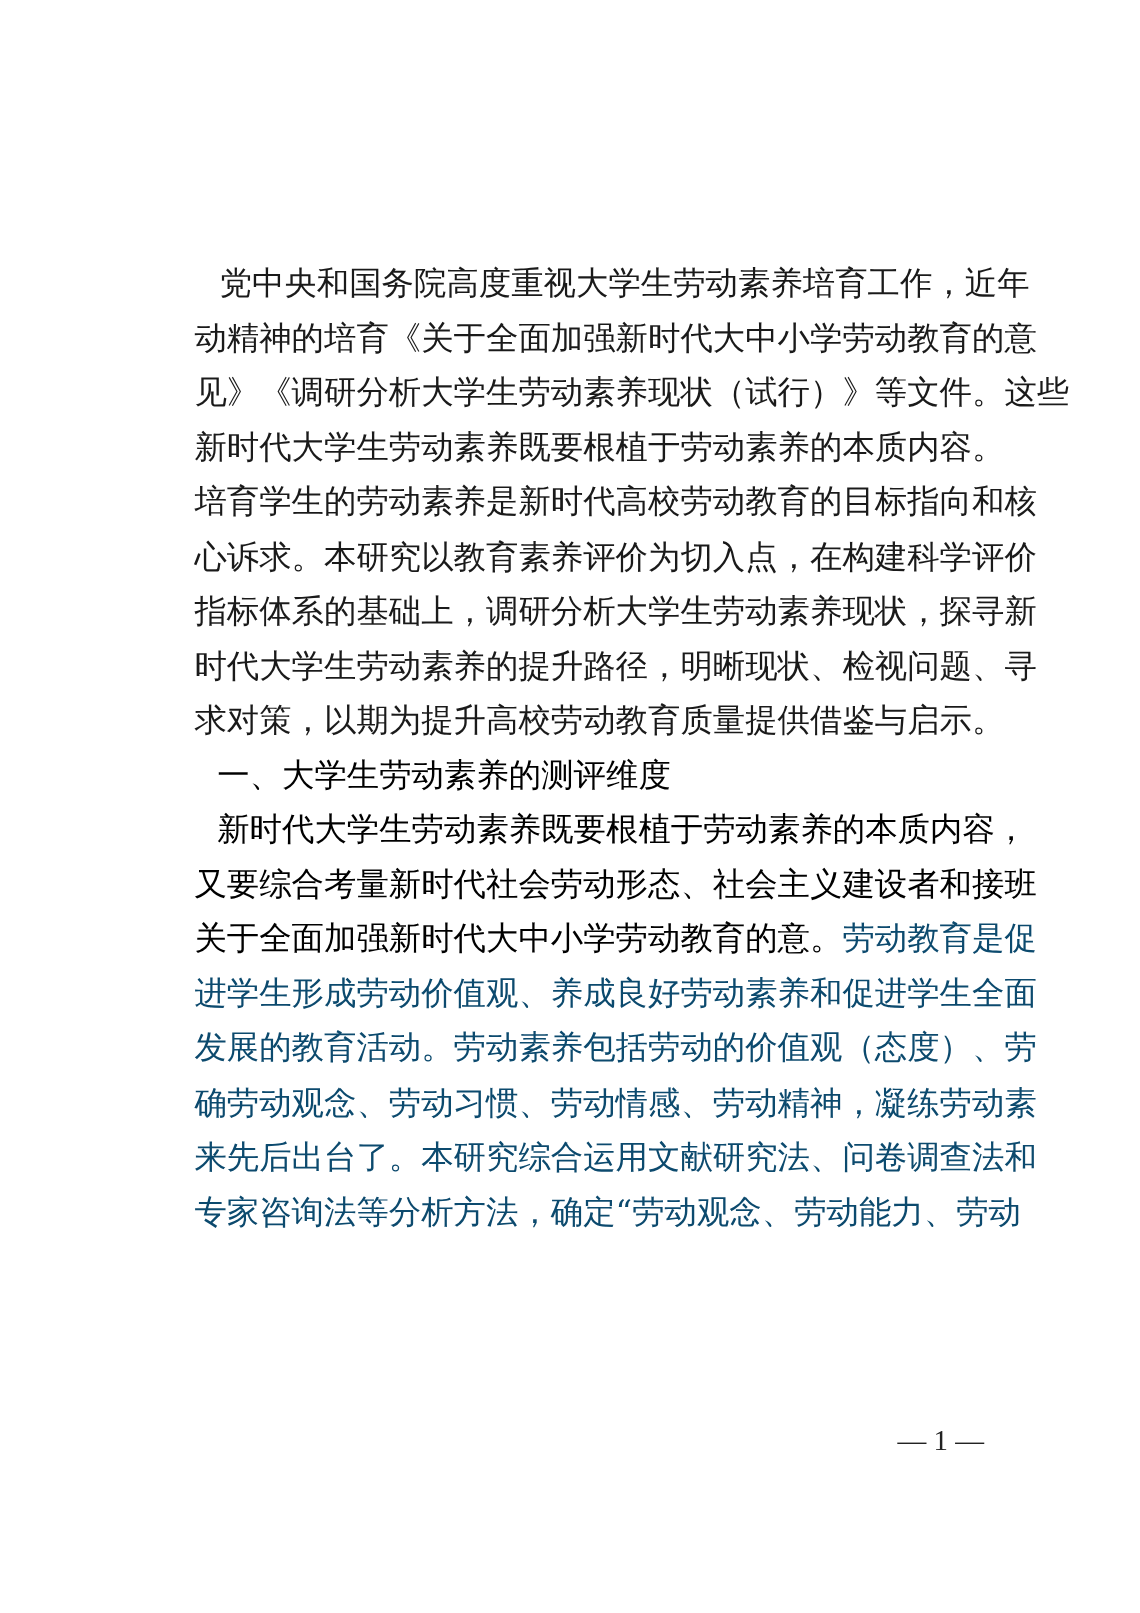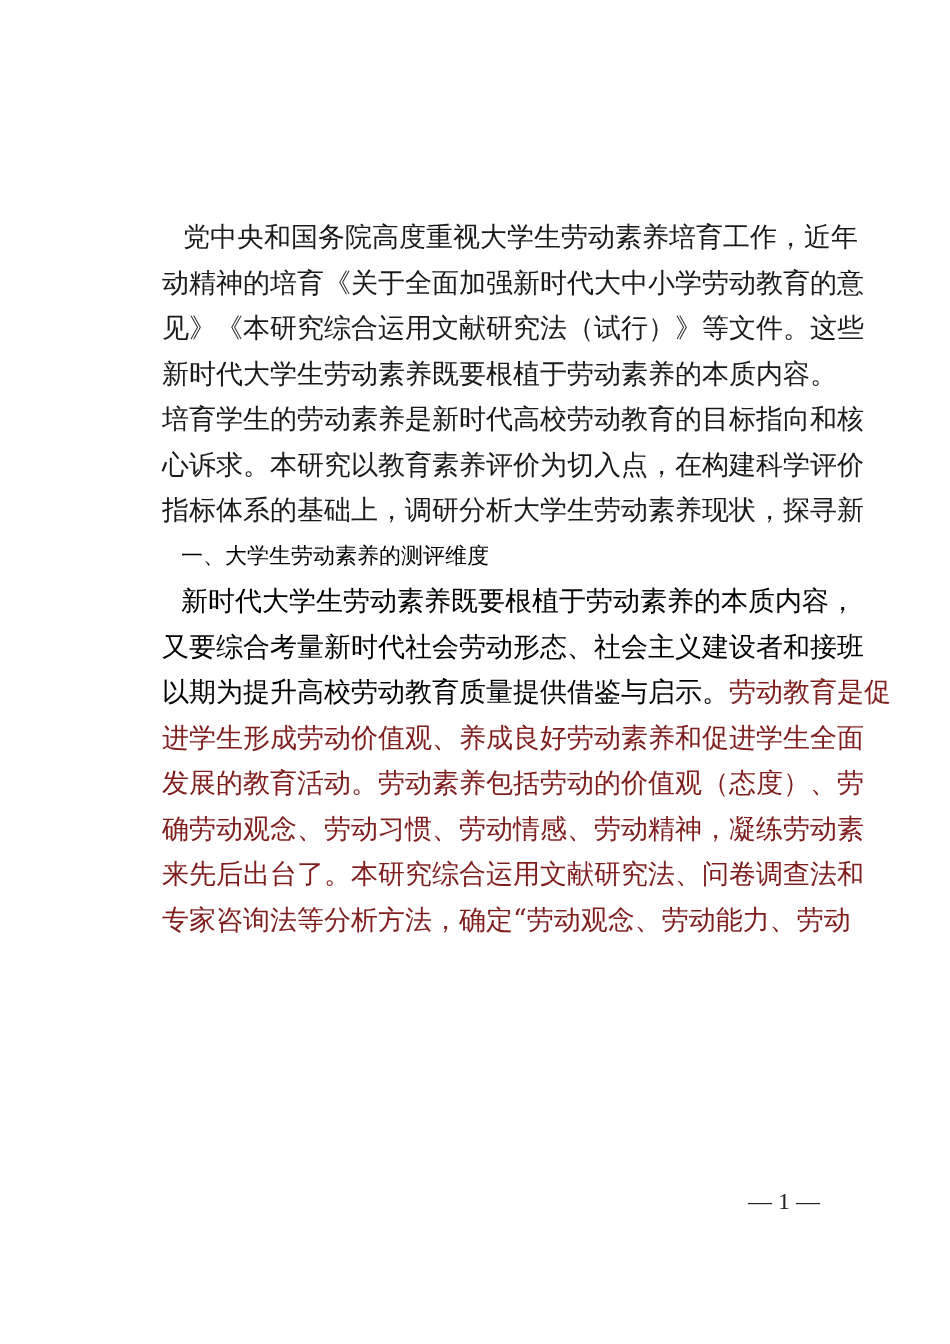--- a/index.html
+++ b/index.html
@@ -8,55 +8,57 @@
   .content { position: absolute; left: 162px; top: 214px; width: 672px; }
   .line {
     height: 45.5px; line-height: 45.5px; white-space: nowrap;
     font-family: "DejaVu Serif", "Liberation Serif", serif;
     font-size: 27px; color: #1a1a1a;
     text-align: justify; text-align-last: justify;
   }
   .indent { padding-left: 21px; }
   .heading {
     font-family: "DejaVu Sans", "Liberation Sans", sans-serif;
-    font-size: 22px; color: #000; text-align: right; text-align-last: left;
+    font-size: 27px; color: #000; text-align: right; text-align-last: left;
     padding-left: 19px;
   }
   .strong {
     font-family: Liberation Serif, serif;
     color: #000;
   }
   .strong-indent { padding-left: 19px; }
-  .normal { font-family: "DejaVu Serif", "Liberation Serif", serif; color: #7f1d1d; }
+  .normal { font-family: "DejaVu Serif", "Liberation Serif", serif; color: #0c4a6e; }
   .last { text-align-last: left; }
   .footer {
     position: absolute; top: 1188px; left: 748px;
     font-family: "Liberation Serif", "DejaVu Serif", serif;
     font-size: 24px; color: #222; white-space: nowrap;
   }
 </style>
 </head>
 <body>
 
 <div class="page">
   <div class="content">
 
     <div class="line indent">党中央和国务院高度重视大学生劳动素养培育工作，近年</div>
     <div class="line">动精神的培育《关于全面加强新时代大中小学劳动教育的意</div>
-    <div class="line">见》《本研究综合运用文献研究法（试行）》等文件。这些</div>
+    <div class="line">见》《调研分析大学生劳动素养现状（试行）》等文件。这些</div>
     <div class="line">新时代大学生劳动素养既要根植于劳动素养的本质内容。</div>
     <div class="line">培育学生的劳动素养是新时代高校劳动教育的目标指向和核</div>
     <div class="line">心诉求。本研究以教育素养评价为切入点，在构建科学评价</div>
     <div class="line">指标体系的基础上，调研分析大学生劳动素养现状，探寻新</div>
+    <div class="line">时代大学生劳动素养的提升路径，明晰现状、检视问题、寻</div>
+    <div class="line last">求对策，以期为提升高校劳动教育质量提供借鉴与启示。</div>
 
     <div class="line heading">一、大学生劳动素养的测评维度</div>
 
     <div class="line strong-indent"><span class="strong">新时代大学生劳动素养既要根植于劳动素养的本质内容，</span><span class="normal"></span></div>
     <div class="line"><span class="strong">又要综合考量新时代社会劳动形态、社会主义建设者和接班</span><span class="normal"></span></div>
-    <div class="line"><span class="strong">以期为提升高校劳动教育质量提供借鉴与启示。</span><span class="normal">劳动教育是促</span></div>
+    <div class="line"><span class="strong">关于全面加强新时代大中小学劳动教育的意。</span><span class="normal">劳动教育是促</span></div>
     <div class="line"><span class="strong"></span><span class="normal">进学生形成劳动价值观、养成良好劳动素养和促进学生全面</span></div>
     <div class="line"><span class="strong"></span><span class="normal">发展的教育活动。劳动素养包括劳动的价值观（态度）、劳</span></div>
     <div class="line"><span class="strong"></span><span class="normal">确劳动观念、劳动习惯、劳动情感、劳动精神，凝练劳动素</span></div>
     <div class="line"><span class="strong"></span><span class="normal">来先后出台了。本研究综合运用文献研究法、问卷调查法和</span></div>
     <div class="line"><span class="strong"></span><span class="normal">专家咨询法等分析方法，确定“劳动观念、劳动能力、劳动</span></div>
 
   </div>
 
   <div class="footer">— 1 —</div>
 </div>

